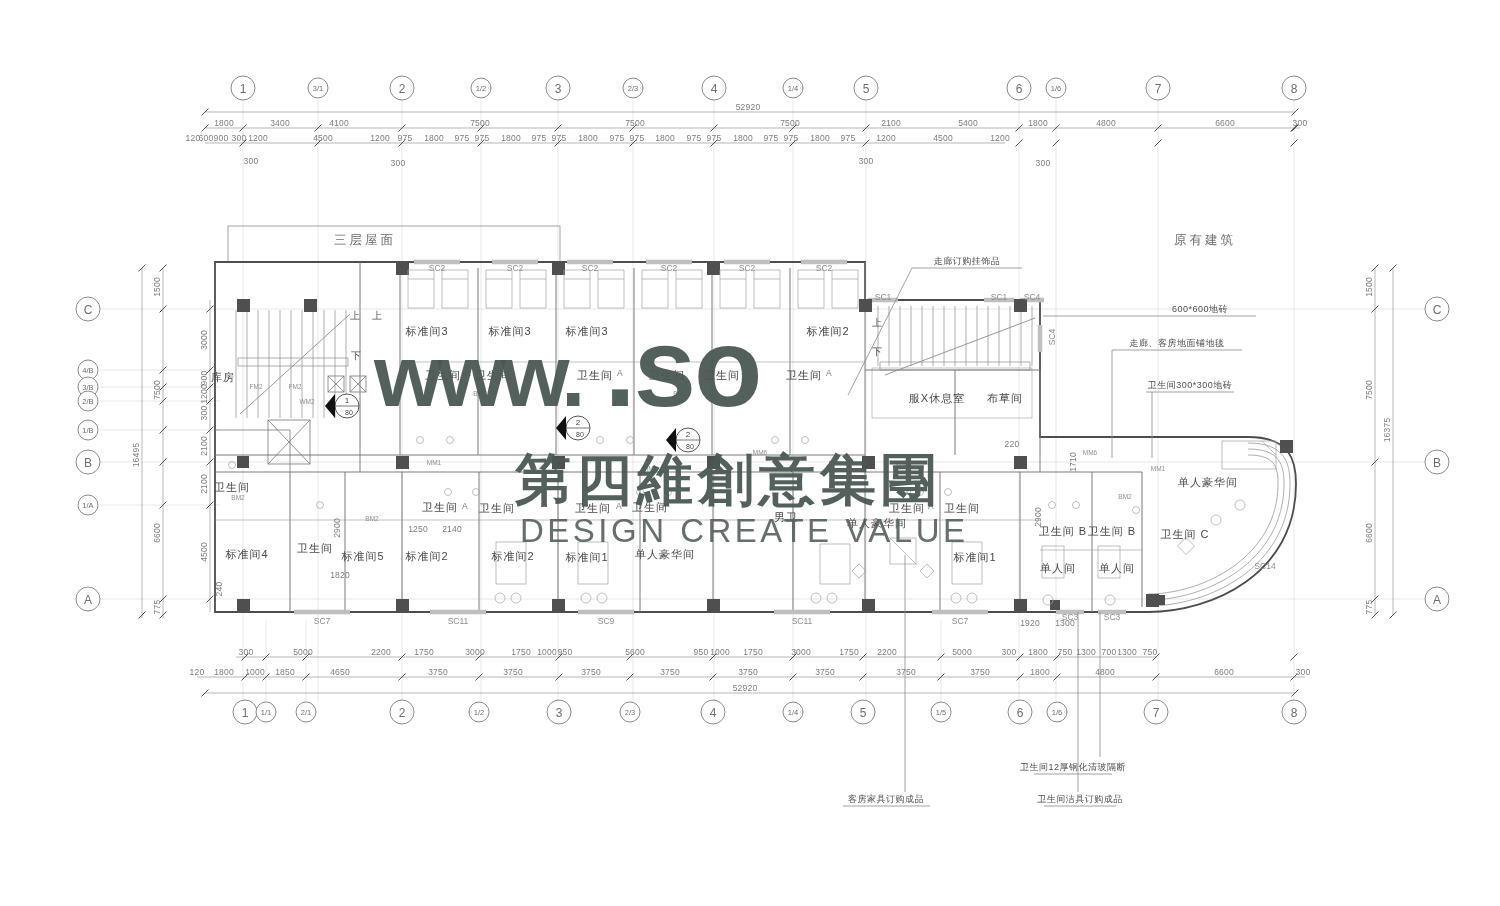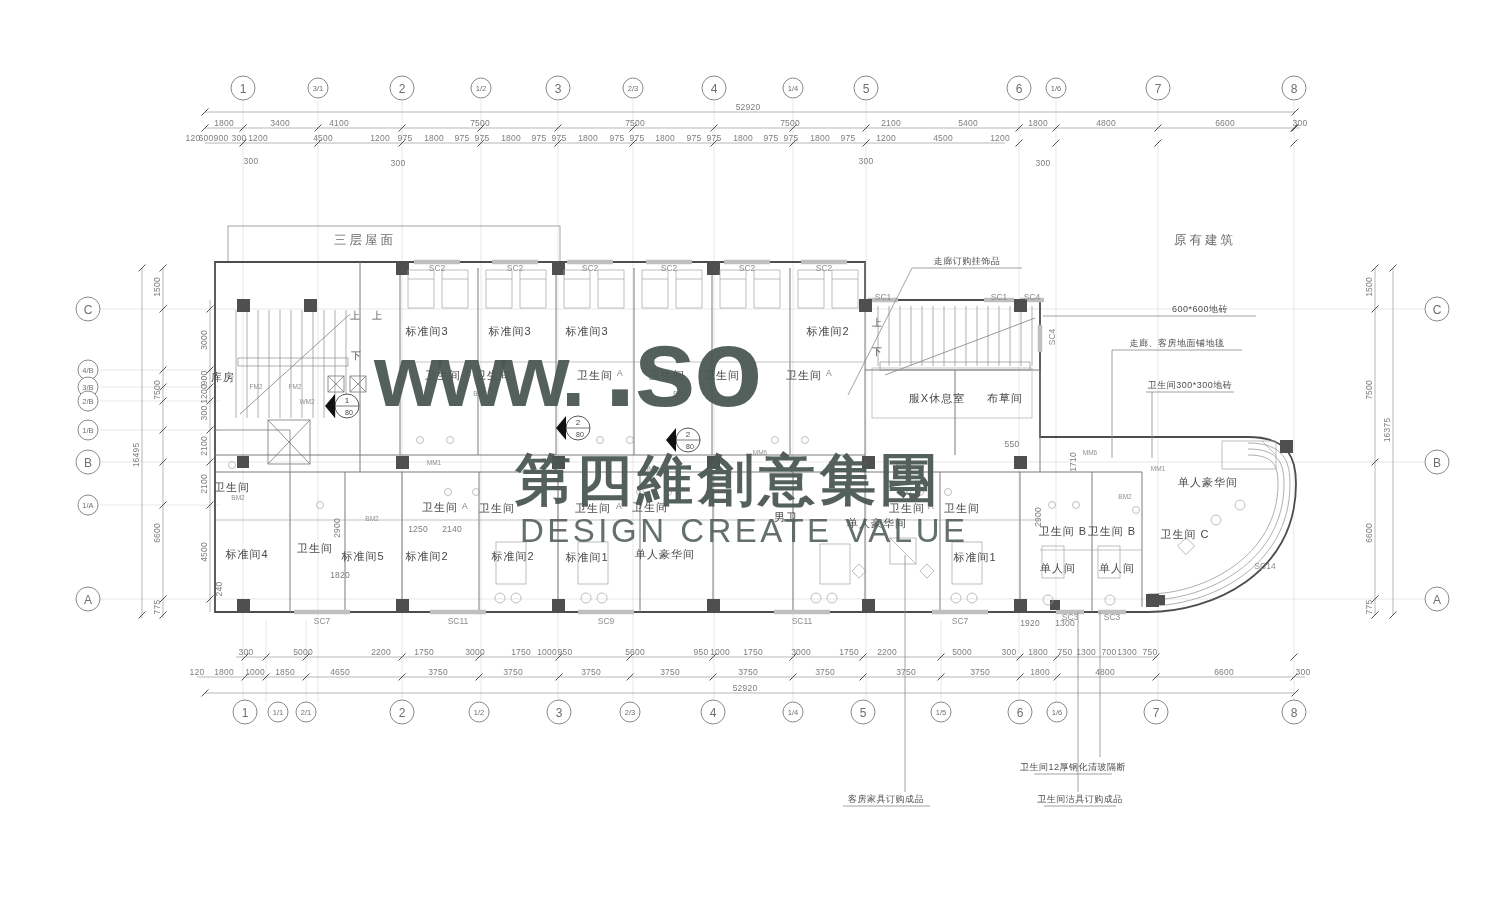--- a/index.html
+++ b/index.html
@@ -419,21 +419,21 @@
       <span class="lbl dim rot" style="left: 1369px; top: 607px;">775</span>
       <span class="lbl dim rot" style="left: 1387px; top: 430px;">16375</span>
       <span class="lbl dim" style="left: 251px; top: 161px;">300</span>
       <span class="lbl dim" style="left: 398px; top: 163px;">300</span>
       <span class="lbl dim" style="left: 866px; top: 161px;">300</span>
       <span class="lbl dim" style="left: 1043px; top: 163px;">300</span>
       <span class="lbl dim" style="left: 340px; top: 575px;">1820</span>
       <span class="lbl dim rot" style="left: 337px; top: 528px;">2900</span>
       <span class="lbl dim" style="left: 418px; top: 529px;">1250</span>
       <span class="lbl dim" style="left: 452px; top: 529px;">2140</span>
-      <span class="lbl dim" style="left: 1012px; top: 444px;">550</span>
+      <span class="lbl dim" style="left: 1012px; top: 444px;">220</span>
       <span class="lbl dim rot" style="left: 1073px; top: 462px;">1710</span>
       <span class="lbl dim rot" style="left: 1038px; top: 517px;">2900</span>
       <span class="lbl dim" style="left: 1030px; top: 623px;">1920</span>
       <span class="lbl dim" style="left: 1065px; top: 623px;">1300</span>
       <span class="lbl dim rot" style="left: 219px; top: 589px;">240</span>
       <span class="lbl room" style="left: 223px; top: 377px;">库房</span>
       <span class="lbl room" style="left: 427px; top: 331px;">标准间3</span>
       <span class="lbl room" style="left: 510px; top: 331px;">标准间3</span>
       <span class="lbl room" style="left: 587px; top: 331px;">标准间3</span>
       <span class="lbl room" style="left: 828px; top: 331px;">标准间2</span>
@@ -531,21 +531,21 @@
     <div class="bubble bub-main" style="left: 558px; top: 88px;">3</div>
     <div class="bubble bub-frac" style="left: 633px; top: 88px;">2/3</div>
     <div class="bubble bub-main" style="left: 714px; top: 88px;">4</div>
     <div class="bubble bub-frac" style="left: 793px; top: 88px;">1/4</div>
     <div class="bubble bub-main" style="left: 866px; top: 88px;">5</div>
     <div class="bubble bub-main" style="left: 1019px; top: 88px;">6</div>
     <div class="bubble bub-frac" style="left: 1056px; top: 88px;">1/6</div>
     <div class="bubble bub-main" style="left: 1158px; top: 88px;">7</div>
     <div class="bubble bub-main" style="left: 1294px; top: 88px;">8</div>
     <div class="bubble bub-main" style="left: 245px; top: 712px;">1</div>
-    <div class="bubble bub-frac" style="left: 278px; top: 712px;">1/1</div>
+    <div class="bubble bub-frac" style="left: 266px; top: 712px;">1/1</div>
     <div class="bubble bub-frac" style="left: 306px; top: 712px;">2/1</div>
     <div class="bubble bub-main" style="left: 402px; top: 712px;">2</div>
     <div class="bubble bub-frac" style="left: 479px; top: 712px;">1/2</div>
     <div class="bubble bub-main" style="left: 559px; top: 712px;">3</div>
     <div class="bubble bub-frac" style="left: 630px; top: 712px;">2/3</div>
     <div class="bubble bub-main" style="left: 713px; top: 712px;">4</div>
     <div class="bubble bub-frac" style="left: 793px; top: 712px;">1/4</div>
     <div class="bubble bub-main" style="left: 863px; top: 712px;">5</div>
     <div class="bubble bub-frac" style="left: 941px; top: 712px;">1/5</div>
     <div class="bubble bub-main" style="left: 1020px; top: 712px;">6</div>

